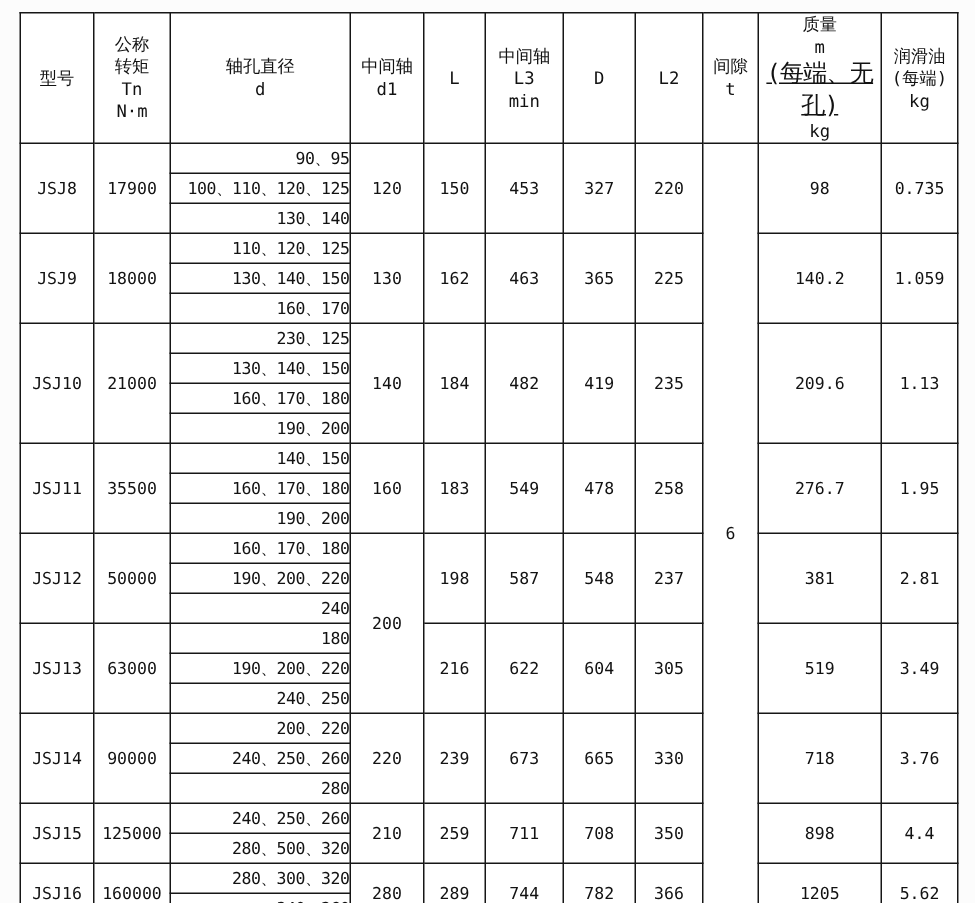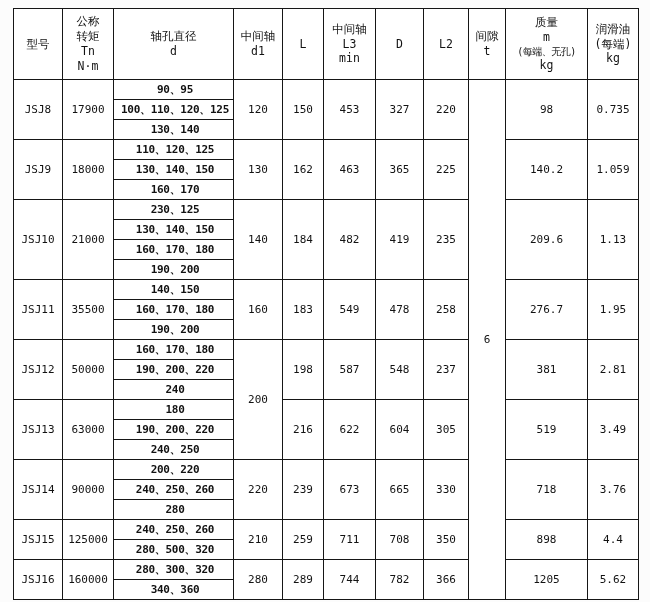--- a/index.html
+++ b/index.html
@@ -25,22 +25,22 @@
     vertical-align: middle;
     overflow: hidden;
     font-family: "DejaVu Sans Mono", "DejaVu Sans", monospace, sans-serif;
     font-size: 11px;
   }
   table.spec { border: 1.5px solid #111; }
   thead tr { height: 71px; }
   tbody tr { height: 20px; }
   th { font-size: 11.5px; line-height: 1.3; }
   th .hl { display: block; }
-  th .hl.small { font-size: 10px; letter-spacing: -0.5px; }
-  td.bore { text-align: center; padding-left: 3px; letter-spacing: -0.3px; font-weight: bold; }
+  th .hl.small { font-size: 16px; letter-spacing: -0.5px; text-decoration: underline; }
+  td.bore { text-align: right; padding-left: 3px; letter-spacing: -0.3px; }
   td.num { letter-spacing: 0; }
 </style>
 </head>
 <body>
 
 <div class="page">
   <table class="spec">
     <colgroup>
       <col style="width:49px">
         <col style="width:51px">

